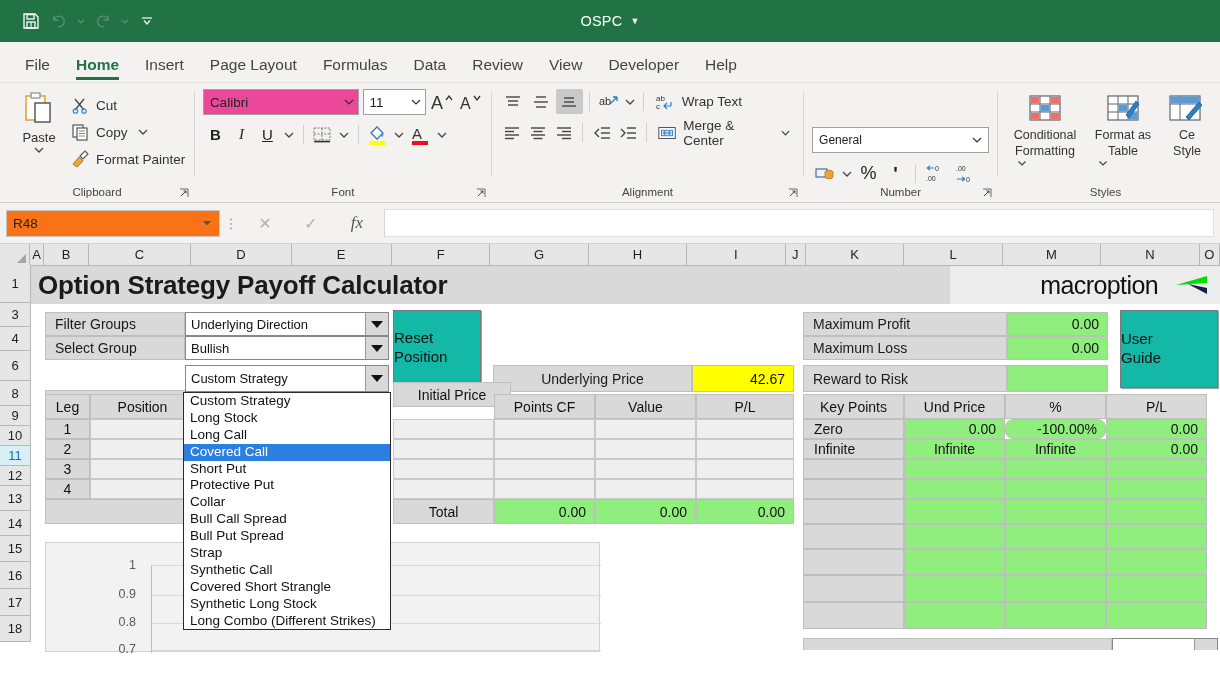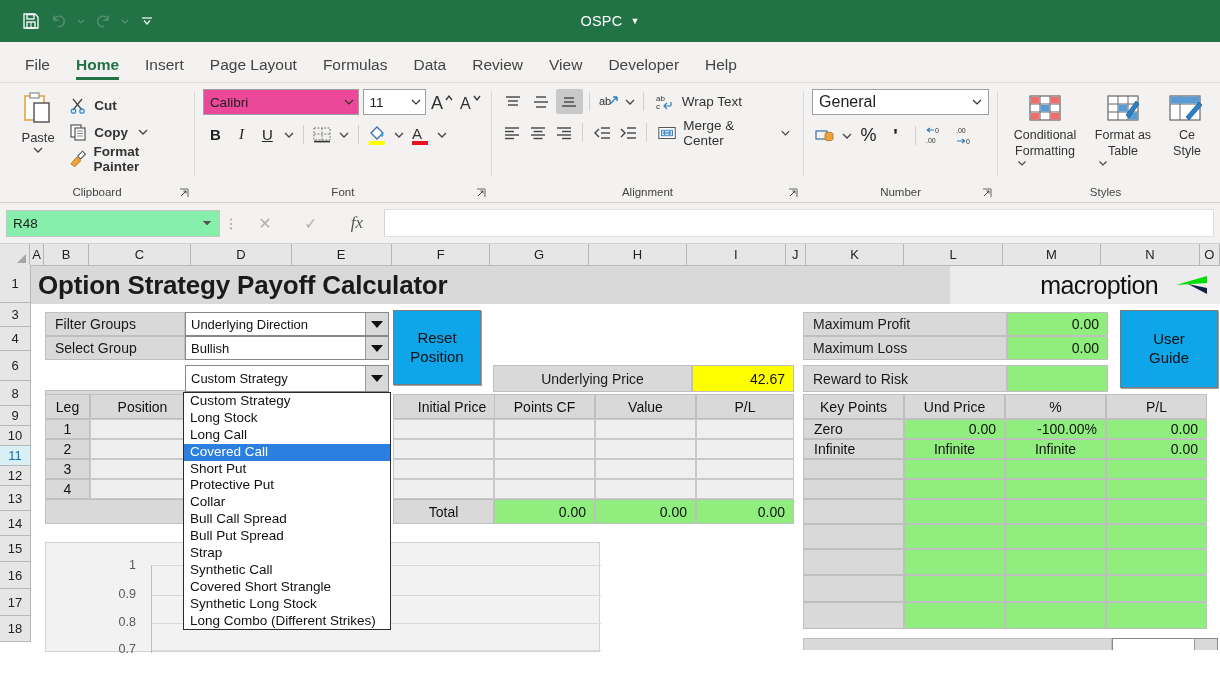--- a/index.html
+++ b/index.html
@@ -46,21 +46,21 @@
     font-size:11.5px;color:#444;
   }
   .group-launcher{position:absolute;bottom:3px;right:4px;width:12px;height:12px;cursor:pointer;}
   .grow{display:flex;align-items:center;}
   .txt{font-size:13.5px;color:#333;}
   
   .clip-wrap{display:flex;align-items:flex-start;}
   .paste-btn{width:62px;display:flex;flex-direction:column;align-items:center;cursor:pointer;padding-top:2px;}
   .paste-lbl{font-size:13px;color:#333;margin-top:1px;}
   .clip-items{display:flex;flex-direction:column;gap:3px;padding-top:4px;}
-  .clip-item{display:flex;align-items:center;gap:6px;cursor:pointer;height:24px;font-weight:bold;}
+  .clip-item{display:flex;align-items:center;gap:6px;cursor:pointer;height:24px;}
   
   .font-row1{display:flex;align-items:center;gap:4px;margin-bottom:7px;}
   .ff-box{
     width:148px;height:24px;background:#ec4899;border:1px solid #a0a0a0;
     display:flex;align-items:center;padding:0 2px 0 6px;font-size:13.5px;color:#222;
     justify-content:space-between;cursor:pointer;
   }
   .fs-box{
     width:54px;height:24px;background:#fff;border:1px solid #a0a0a0;
     display:flex;align-items:center;padding:0 2px 0 6px;font-size:13.5px;color:#222;
@@ -70,31 +70,31 @@
   .font-row2{display:flex;align-items:center;gap:1px;}
   .vsep{width:1px;height:19px;background:#d0d0d0;margin:0 5px;}
   
   .al-row{display:flex;align-items:center;gap:1px;margin-bottom:6px;}
   .al-btn{width:27px;height:25px;display:flex;align-items:center;justify-content:center;cursor:pointer;border-radius:2px;}
   .al-btn.on{background:#c9c9c9;}
   .wrap-btn{display:flex;align-items:center;gap:6px;cursor:pointer;padding:0 4px;height:25px;}
   
   .num-box{
     width:165px;height:24px;background:#fff;border:1px solid #a0a0a0;
-    display:flex;align-items:center;padding:0 4px 0 6px;font-size:16px;color:#222;
-    justify-content:space-between;cursor:pointer;margin-bottom:8px;
+    display:flex;align-items:center;padding:0 4px 0 6px;font-size:12px;color:#222;
+    justify-content:space-between;cursor:pointer;margin-bottom:8px;margin-top:38px;
   }
   .num-row{display:flex;align-items:center;gap:2px;}
   
   .style-btn{width:78px;display:flex;flex-direction:column;align-items:center;cursor:pointer;padding-top:4px;}
   .style-lbl{font-size:12.5px;color:#333;text-align:center;line-height:1.25;margin-top:3px;}
   
   .fbar{height:40px;background:#f3f2f1;display:flex;align-items:center;padding:0 6px;border-bottom:1px solid #d2d0ce;}
   .namebox{
-    width:200px;height:25px;background:#86efac;border:1px solid #c8c6c4;
+    width:200px;height:25px;background:#f97316;border:1px solid #c8c6c4;
     display:flex;align-items:center;justify-content:space-between;padding:0 6px;
     font-size:13.5px;color:#222;cursor:pointer;
   }
   .fb-dots{width:22px;text-align:center;color:#8a8886;font-size:13px;letter-spacing:0;line-height:1;cursor:pointer;}
   .fb-icons{display:flex;align-items:center;gap:0px;background:#f3f2f1;}
   .fb-ic{width:46px;height:28px;display:flex;align-items:center;justify-content:center;cursor:pointer;color:#b3b0ad;font-size:16px;}
   .fb-input{
     flex:1;height:26px;background:#fff;border:1px solid #e1dfdd;border-left:1px solid #d6d4d2;
     margin-left:4px;font-size:13.5px;color:#222;display:flex;align-items:center;padding-left:6px;
   }
@@ -143,22 +143,22 @@
   }
   .ddarrow{
     width:22px;height:100%;background:#d9d9d9;border-left:1px solid #9a9a9a;
     display:flex;align-items:center;justify-content:center;
   }
   .ddarrow i{
     display:block;border-left:6px solid transparent;border-right:6px solid transparent;
     border-top:7px solid #111;
   }
   .xbtn{
-    background:#0ea5e9;border:1px solid #7a7a7a;box-sizing:border-box;
-    display:flex;flex-direction:column;align-items:center;justify-content:center;
+    background:#14b8a6;border:1px solid #7a7a7a;box-sizing:border-box;
+    display:flex;flex-direction:column;align-items:flex-start;justify-content:center;
     font-size:15px;color:#111;cursor:pointer;line-height:1.25;
     box-shadow:1px 1px 0 #a0a0a0;
   }
   .hdrcell{
     background:#d9d9d9;border:1px solid #bfbfbf;box-sizing:border-box;
     display:flex;align-items:center;justify-content:center;font-size:14px;color:#111;
   }
   .datacell{
     border:1px solid #c9c9c9;box-sizing:border-box;background:#efefef;
   }
@@ -715,21 +715,21 @@
     <div class="xbtn" style="position:absolute;left:362px;top:44px;width:88px;height:75px;">
       <span>Reset</span>
       <span>Position</span>
     </div>
 
     <div class="lblcell" style="position:absolute;left:462px;top:99px;width:199px;height:27px;justify-content:center;padding-left:0;">Underlying Price</div>
     <div class="yellowcell" style="position:absolute;left:661px;top:99px;width:102px;height:27px;">42.67</div>
 
     <div class="hdrcell" style="position:absolute;left:14px;top:128px;width:45px;height:25px;">Leg</div>
     <div class="hdrcell" style="position:absolute;left:59px;top:128px;width:105px;height:25px;">Position</div>
-    <div class="hdrcell" style="position:absolute;left:362px;top:128px;width:118px;height:25px;">Initial Price</div>
+    <div class="hdrcell" style="position:absolute;left:362px;top:116px;width:118px;height:25px;">Initial Price</div>
     <div class="hdrcell" style="position:absolute;left:463px;top:128px;width:101px;height:25px;">Points CF</div>
     <div class="hdrcell" style="position:absolute;left:564px;top:128px;width:101px;height:25px;">Value</div>
     <div class="hdrcell" style="position:absolute;left:665px;top:128px;width:98px;height:25px;">P/L</div>
 
     <div class="hdrcell" style="position:absolute;left:14px;top:153px;width:45px;height:20px;">1</div>
     <div class="datacell" style="position:absolute;left:59px;top:153px;width:105px;height:20px;"></div>
     <div class="datacell" style="position:absolute;left:362px;top:153px;width:101px;height:20px;"></div>
     <div class="datacell" style="position:absolute;left:463px;top:153px;width:101px;height:20px;"></div>
     <div class="datacell" style="position:absolute;left:564px;top:153px;width:101px;height:20px;"></div>
     <div class="datacell" style="position:absolute;left:665px;top:153px;width:98px;height:20px;"></div>
@@ -773,21 +773,21 @@
       <span>Guide</span>
     </div>
 
     <div class="hdrcell" style="position:absolute;left:772px;top:128px;width:101px;height:25px;">Key Points</div>
     <div class="hdrcell" style="position:absolute;left:873px;top:128px;width:101px;height:25px;">Und Price</div>
     <div class="hdrcell" style="position:absolute;left:974px;top:128px;width:101px;height:25px;">%</div>
     <div class="hdrcell" style="position:absolute;left:1075px;top:128px;width:101px;height:25px;">P/L</div>
 
     <div class="hdrcell" style="position:absolute;left:772px;top:153px;width:101px;height:20px;justify-content:flex-start;padding-left:10px;">Zero</div>
     <div class="greencell" style="position:absolute;left:873px;top:153px;width:101px;height:20px;">0.00</div>
-    <div class="greencell" style="position:absolute;left:974px;top:153px;width:101px;height:20px;">-100.00%</div>
+    <div class="greencell" style="position:absolute;left:974px;top:153px;width:101px;height:20px;border-radius:8px;">-100.00%</div>
     <div class="greencell" style="position:absolute;left:1075px;top:153px;width:101px;height:20px;">0.00</div>
 
     <div class="hdrcell" style="position:absolute;left:772px;top:173px;width:101px;height:20px;justify-content:flex-start;padding-left:10px;">Infinite</div>
     <div class="greencell" style="position:absolute;left:873px;top:173px;width:101px;height:20px;justify-content:center;padding-right:0;">Infinite</div>
     <div class="greencell" style="position:absolute;left:974px;top:173px;width:101px;height:20px;justify-content:center;padding-right:0;">Infinite</div>
     <div class="greencell" style="position:absolute;left:1075px;top:173px;width:101px;height:20px;">0.00</div>
 
     <div class="hdrcell" style="position:absolute;left:772px;top:193px;width:101px;height:20px;"></div>
     <div class="greencell" style="position:absolute;left:873px;top:193px;width:101px;height:20px;"></div>
     <div class="greencell" style="position:absolute;left:974px;top:193px;width:101px;height:20px;"></div>

